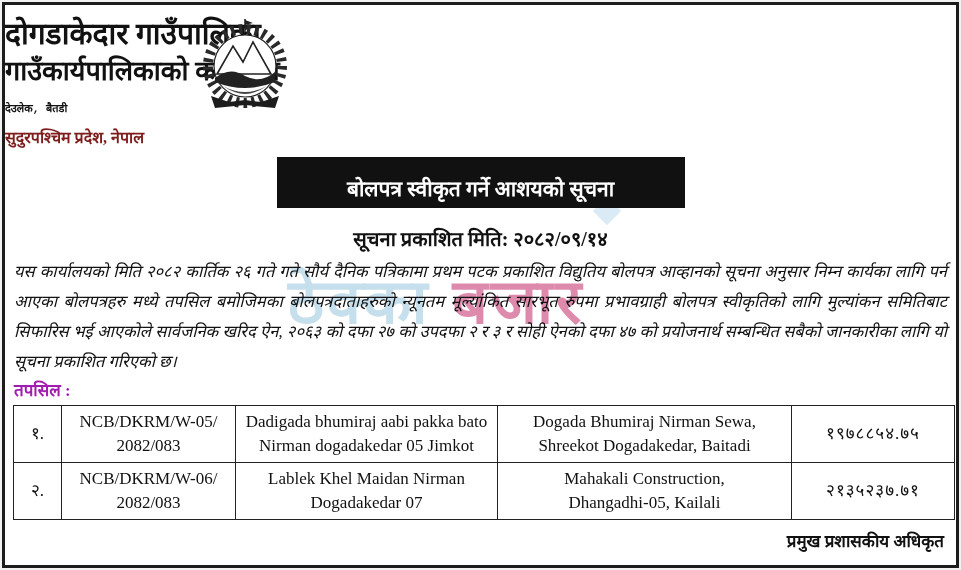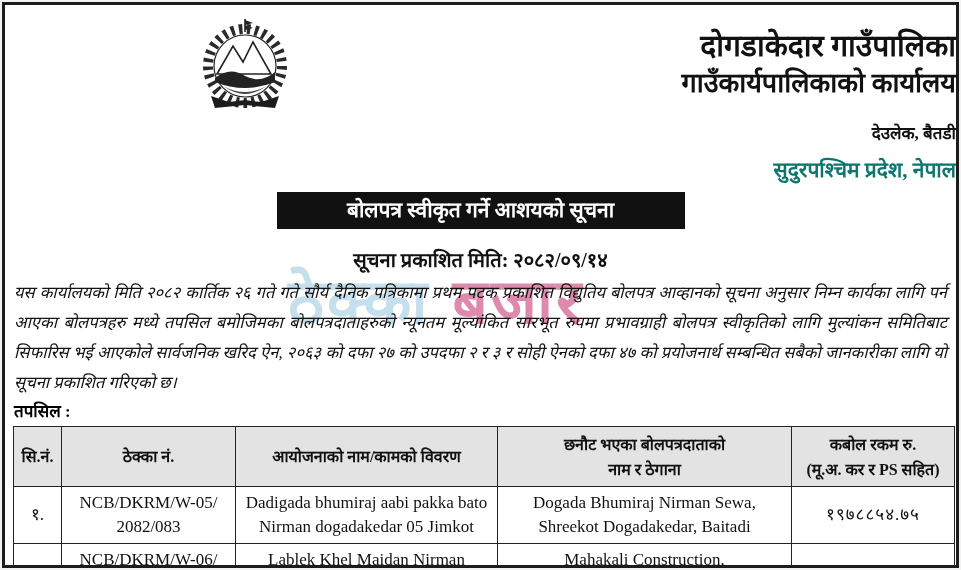--- a/index.html
+++ b/index.html
@@ -16,39 +16,39 @@
     font-family: "Liberation Sans", "DejaVu Sans", sans-serif;
     opacity: 0.5; white-space: nowrap;
   }
   .wm-1 { color: #8fc0da; margin-right: 22px; text-align: right; }
   .wm-2 { color: #be185d; }
   .wm-diamond {
     position: absolute; left: 592px; top: 196px; width: 20px; height: 20px;
     background: #cfe4f1; transform: rotate(45deg); opacity: 0.75; z-index: 0;
   }
   
-  .header { text-align: right; padding-top: 24px; position: relative; }
+  .header { text-align: left; padding-top: 12px; position: relative; }
   .emblem { position: absolute; left: 190px; top: 13px; }
   .muni   { font-size: 30px; font-weight: bold; line-height: 34px; color: #111; }
   .office { font-size: 27px; font-weight: bold; line-height: 32px; margin-top: 4px; color: #111; }
-  .place  { font-size: 17px; font-weight: bold; margin-top: 22px; color: #111; }
-  .province { font-size: 21px; font-weight: bold; margin-top: 11px; color: #0f766e; }
+  .place  { font-size: 11px; font-weight: bold; margin-top: 13px; color: #111; font-family: Liberation Mono, monospace; }
+  .province { font-size: 16px; font-weight: bold; margin-top: 11px; color: #7f1d1d; }
   
   .title-bar {
     display: block; margin: 9px auto 0; width: 408px;
     background: #111; color: #fff; text-align: center;
-    font-size: 21px; font-weight: bold; padding: 3px 0 6px;
+    font-size: 21px; font-weight: bold; padding: 17px 0 6px;
   }
   .pub-date { text-align: center; font-weight: bold; font-size: 20px; margin-top: 17px; color: #111; }
   
   .body-text {
     margin: 5px 9px 0 9px; font-size: 16.5px; line-height: 30px;
     text-align: justify; color: #111; font-style: italic;
   }
-  .tapasil { font-weight: bold; font-size: 17px; margin: 1px 0 4px 9px; color: #000000; }
+  .tapasil { font-weight: bold; font-size: 17px; margin: 1px 0 4px 9px; color: #a21caf; }
   
   table.tender {
     margin-left: 8px; width: 941px;
     border-collapse: collapse; table-layout: fixed;
   }
   table.tender th, table.tender td {
     border: 1.6px solid #222; text-align: center; vertical-align: middle;
     white-space: pre-line; padding: 4px 3px; color: #111;
   }
   table.tender th {
@@ -105,29 +105,20 @@
 
     <table class="tender">
       <colgroup>
         <col style="width:48px">
           <col style="width:174px">
           <col style="width:262px">
           <col style="width:294px">
           <col style="width:163px">
       </colgroup>
       <tbody>
-          <tr>
-        <th>सि.नं.</th>
-        <th>ठेक्का नं.</th>
-        <th>आयोजनाको नाम/कामको विवरण</th>
-        <th>छनौट भएका बोलपत्रदाताको
-नाम र ठेगाना</th>
-        <th>कबोल रकम रु.
-(मू.अ. कर र PS सहित)</th>
-      </tr>
       <tr>
         <td>१.</td>
         <td>NCB/DKRM/W-05/
 2082/083</td>
         <td>Dadigada bhumiraj aabi pakka bato
 Nirman dogadakedar 05 Jimkot</td>
         <td>Dogada Bhumiraj Nirman Sewa,
 Shreekot Dogadakedar, Baitadi</td>
         <td class="amount">१९७८८५४.७५</td>
       </tr>

